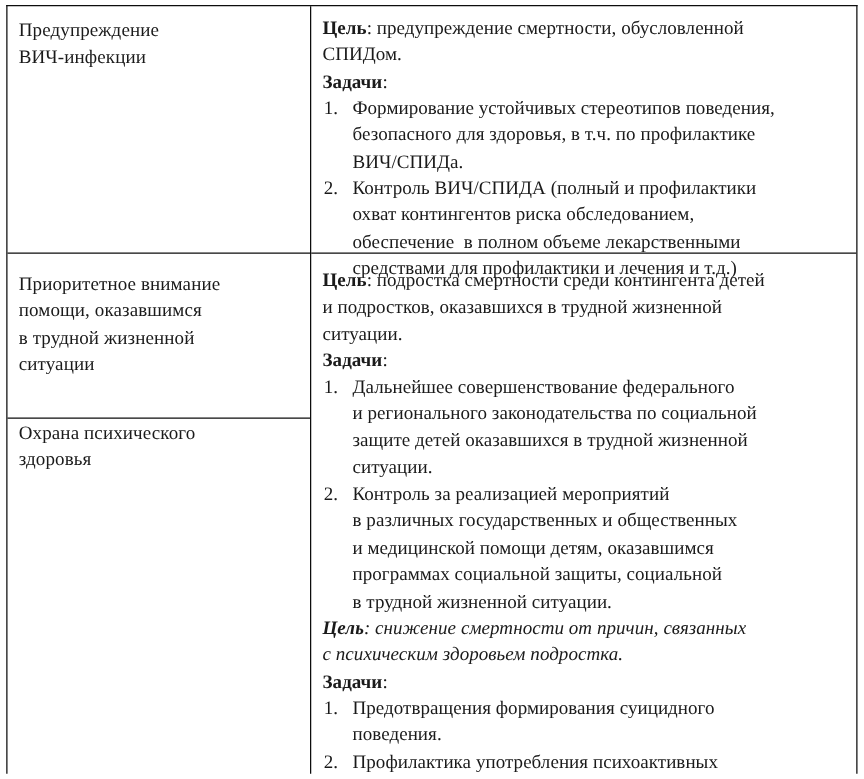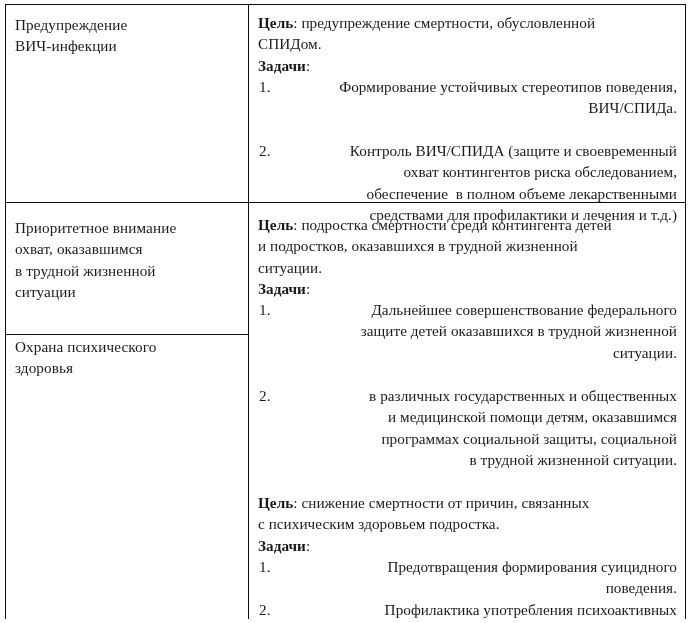--- a/index.html
+++ b/index.html
@@ -98,40 +98,40 @@
   .li {
     position: relative;
     padding-left: 24px;
   }
   .li .num {
     position: absolute;
     left: 1px;
     top: 0;
     width: 20px;
   }
-  .li .lines .line { white-space: pre; text-align: right; }
+  .li .lines .line { white-space: pre; }
 </style>
 </head>
 <body>
 
 <div class="page">
   <div class="table">
 
     <div class="col-left">
 
       <div class="lcell" style="top:0;">
         <div>Предупреждение</div>
         <div>ВИЧ-инфекции</div>
       </div>
 
       <div class="hr-full" style="top:197px;"></div>
 
       <div class="lcell" style="top:203px;">
         <div>Приоритетное внимание</div>
-        <div>охват, оказавшимся</div>
+        <div>помощи, оказавшимся</div>
         <div>в трудной жизненной</div>
         <div>ситуации</div>
       </div>
 
       <div class="hr-left" style="top:329px;"></div>
 
       <div class="lcell" style="top:322px;">
         <div>Охрана психического</div>
         <div>здоровья</div>
       </div>
@@ -147,30 +147,31 @@
 
       <div class="rcell" style="top:43px;">
         <div class="line"><span class="bold">Задачи</span><span>:</span></div>
       </div>
 
       <div class="rcell" style="top:64px;">
         <div class="li">
           <span class="num">1.</span>
           <span class="lines">
             <div class="line">Формирование устойчивых стереотипов поведения,</div>
+            <div class="line">безопасного для здоровья, в т.ч. по профилактике</div>
             <div class="line">ВИЧ/СПИДа.</div>
           </span>
         </div>
       </div>
 
       <div class="rcell" style="top:128px;">
         <div class="li">
           <span class="num">2.</span>
           <span class="lines">
-            <div class="line">Контроль ВИЧ/СПИДА (защите и своевременный</div>
+            <div class="line">Контроль ВИЧ/СПИДА (полный и профилактики</div>
             <div class="line">охват контингентов риска обследованием,</div>
             <div class="line">обеспечение  в полном объеме лекарственными</div>
             <div class="line">средствами для профилактики и лечения и т.д.)</div>
           </span>
         </div>
       </div>
 
       <div class="hr-full" style="top:197px;"></div>
 
       <div class="rcell" style="top:202px;">
@@ -181,39 +182,41 @@
 
       <div class="rcell" style="top:266px;">
         <div class="line"><span class="bold">Задачи</span><span>:</span></div>
       </div>
 
       <div class="rcell" style="top:287px;">
         <div class="li">
           <span class="num">1.</span>
           <span class="lines">
             <div class="line">Дальнейшее совершенствование федерального</div>
+            <div class="line">и регионального законодательства по социальной</div>
             <div class="line">защите детей оказавшихся в трудной жизненной</div>
             <div class="line">ситуации.</div>
           </span>
         </div>
       </div>
 
       <div class="rcell" style="top:373px;">
         <div class="li">
           <span class="num">2.</span>
           <span class="lines">
+            <div class="line">Контроль за реализацией мероприятий</div>
             <div class="line">в различных государственных и общественных</div>
             <div class="line">и медицинской помощи детям, оказавшимся</div>
             <div class="line">программах социальной защиты, социальной</div>
             <div class="line">в трудной жизненной ситуации.</div>
           </span>
         </div>
       </div>
 
-      <div class="rcell" style="top:480px;">
+      <div class="rcell" style="top:480px;font-style:italic;">
         <div class="line"><span class="bold">Цель</span><span>: снижение смертности от причин, связанных</span></div>
         <div class="line">с психическим здоровьем подростка.</div>
       </div>
 
       <div class="rcell" style="top:523px;">
         <div class="line"><span class="bold">Задачи</span><span>:</span></div>
       </div>
 
       <div class="rcell" style="top:544px;">
         <div class="li">

